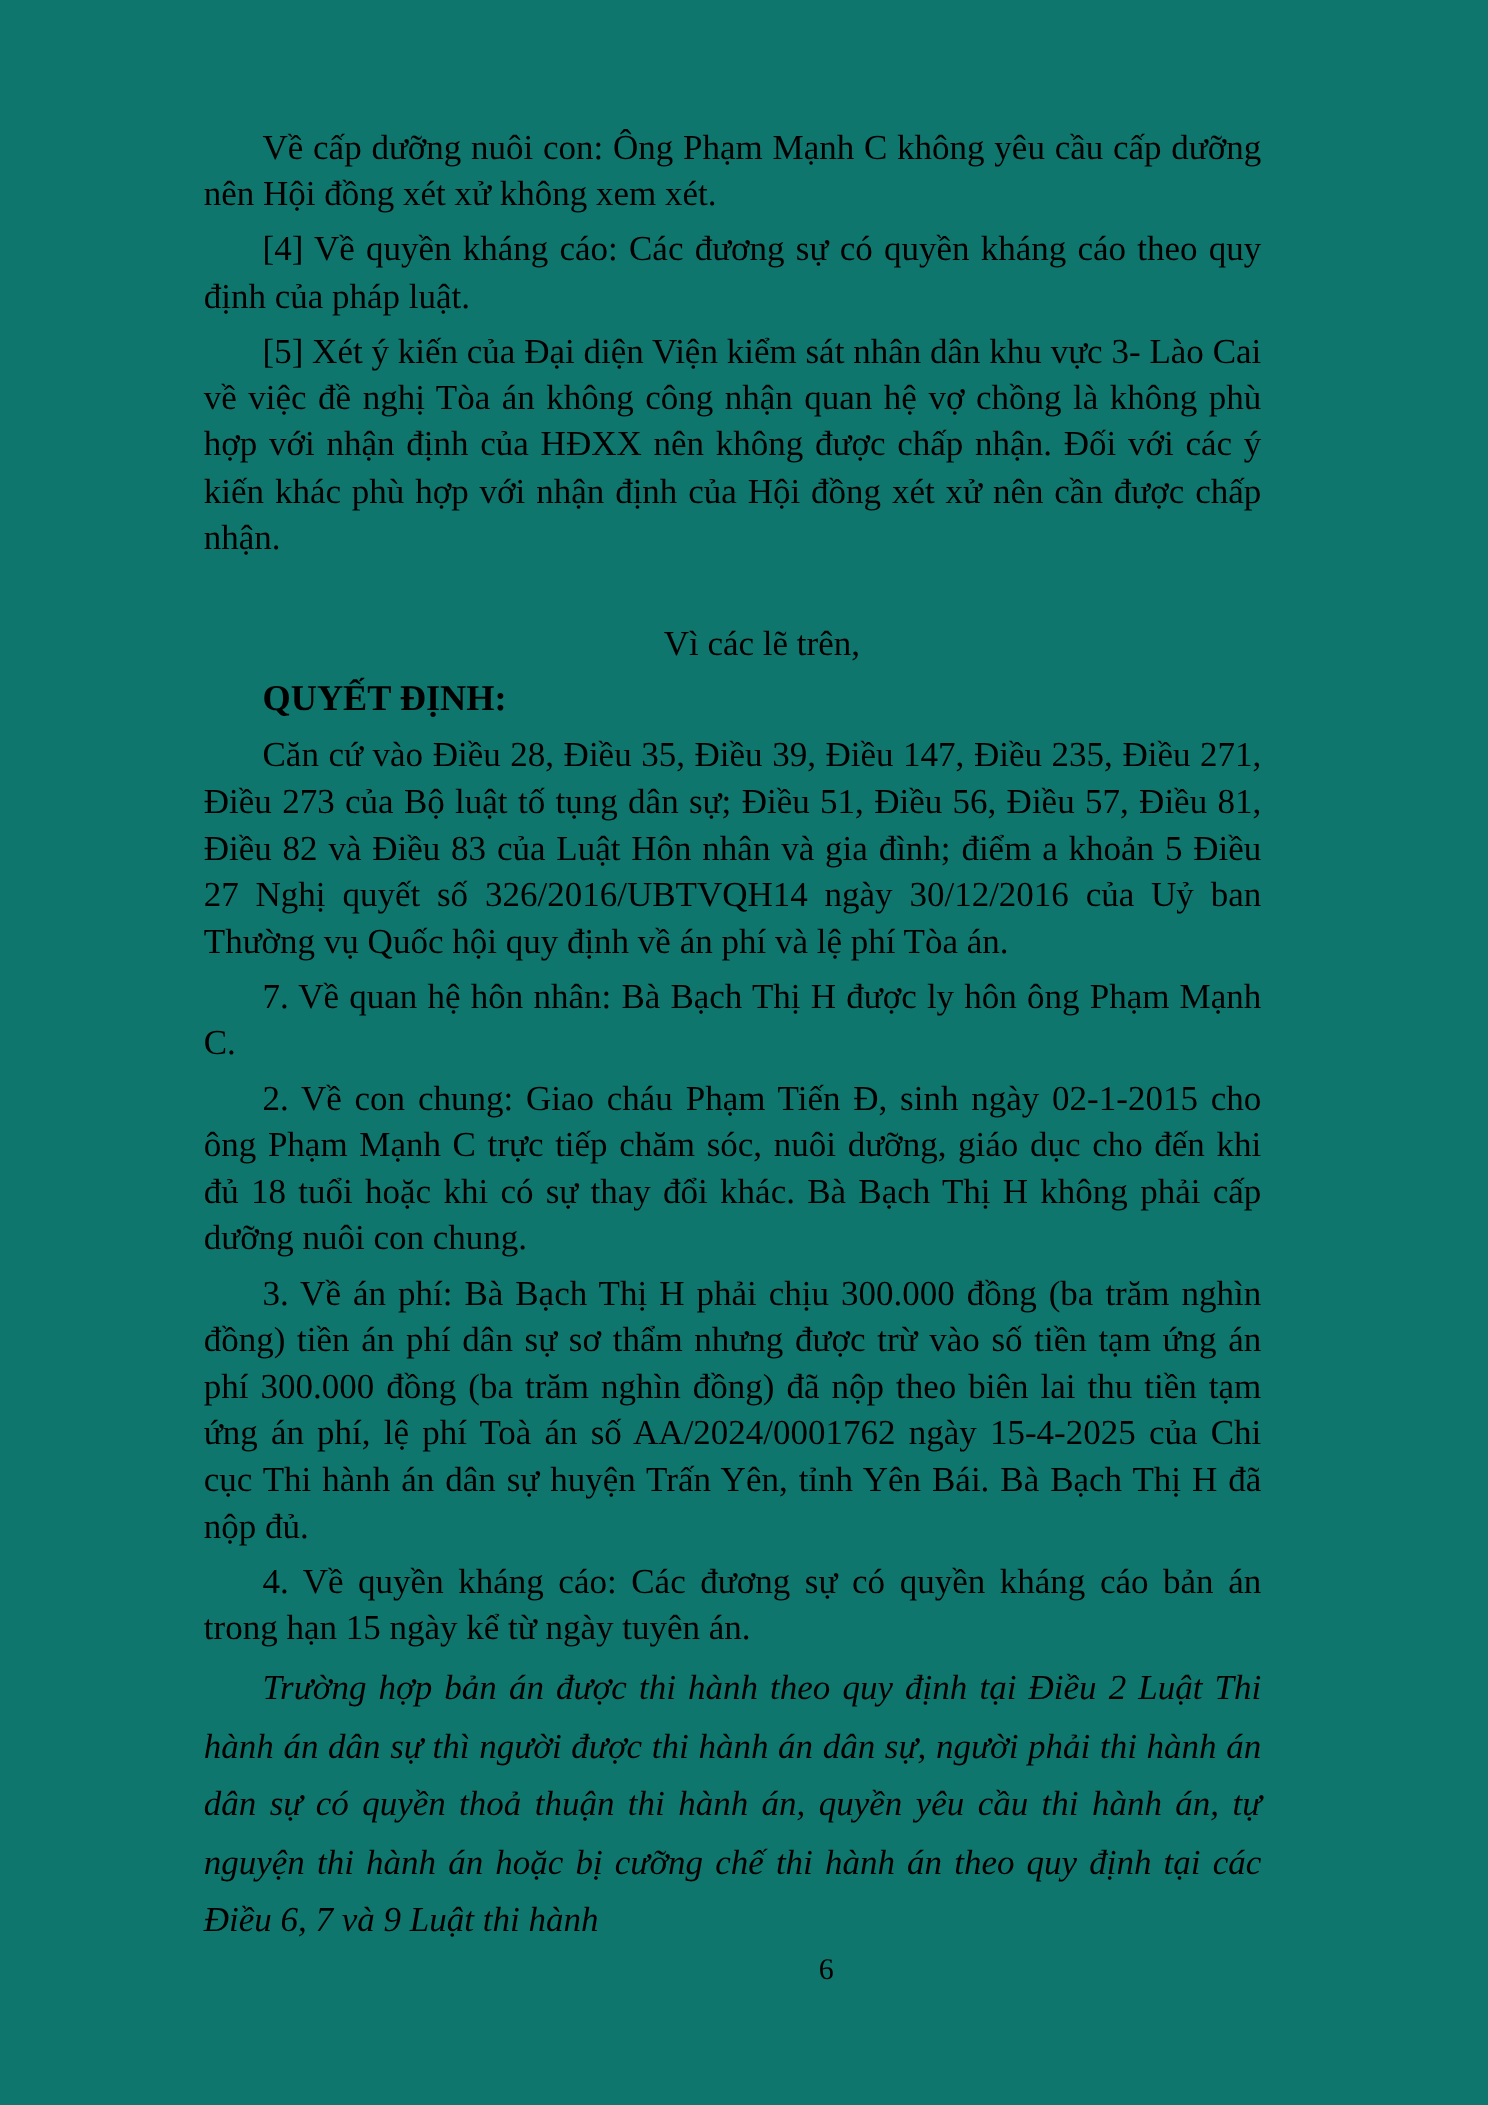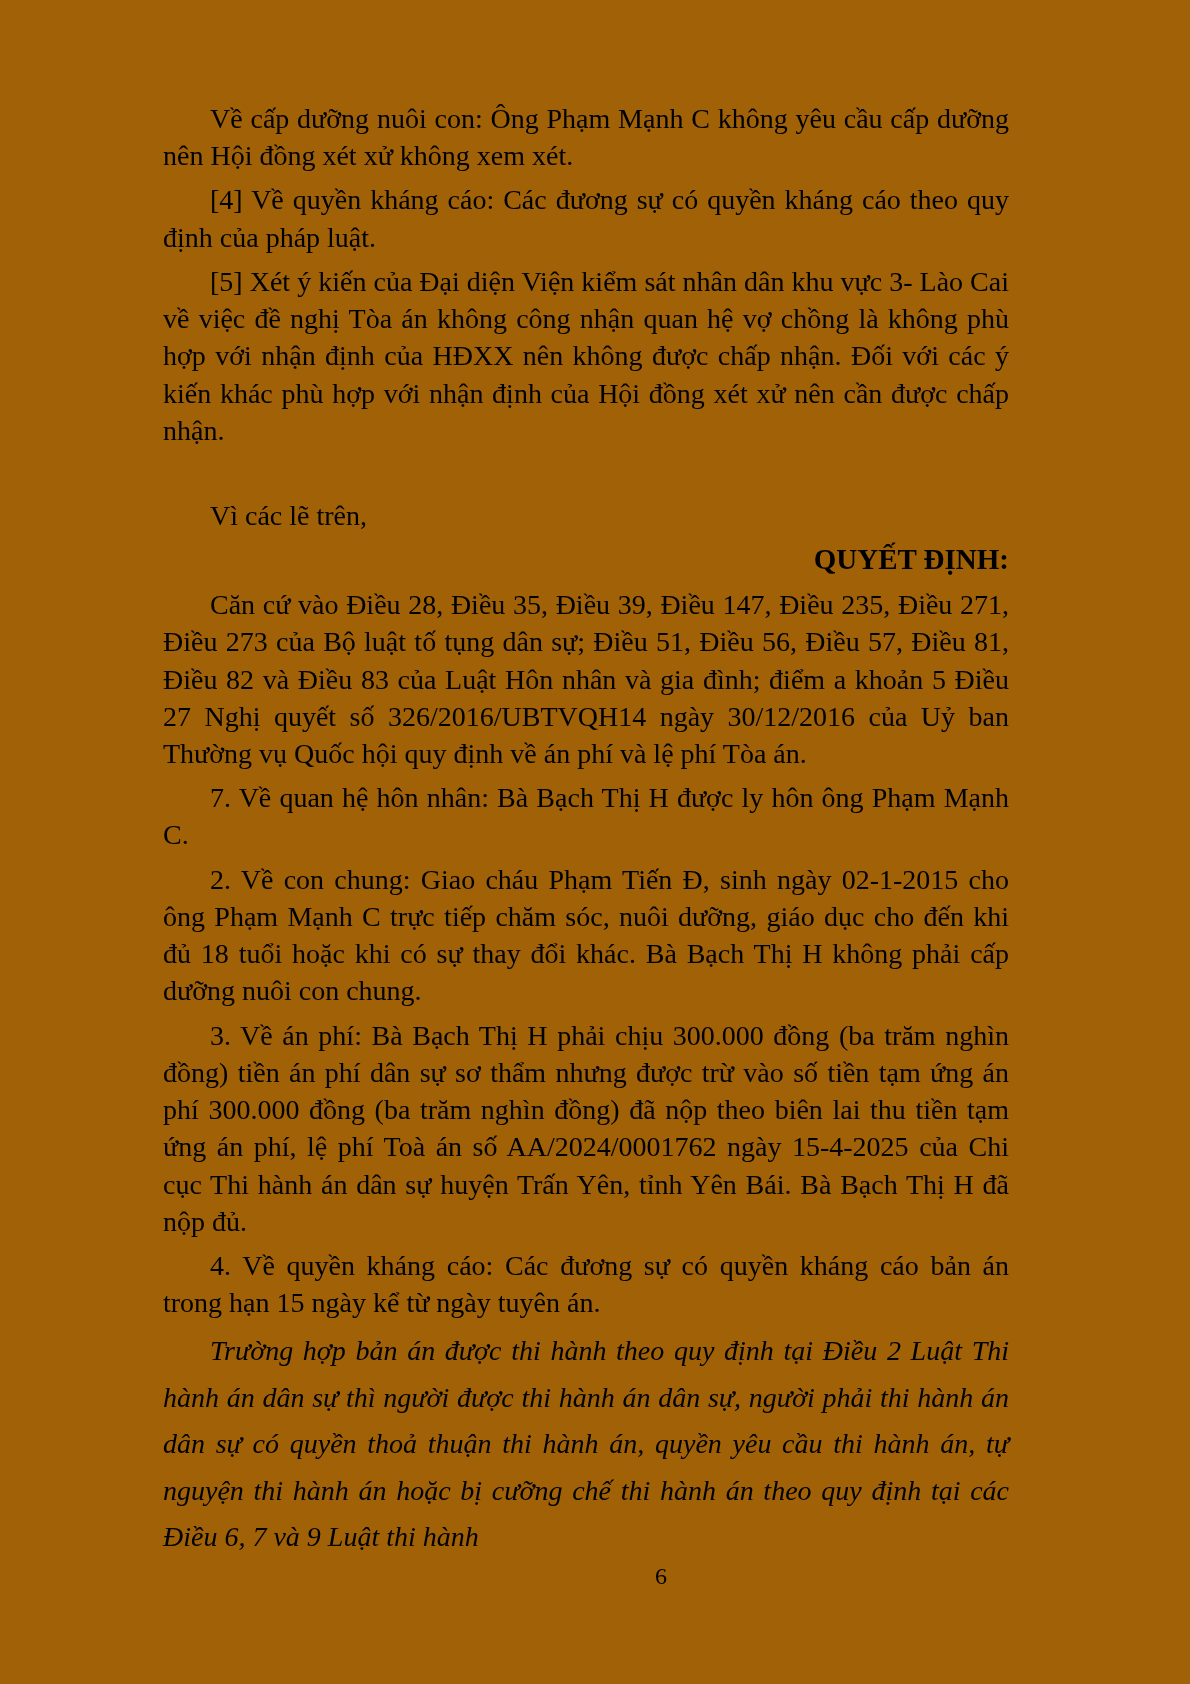--- a/index.html
+++ b/index.html
@@ -4,47 +4,47 @@
 <style>
   html, body {
     margin: 0;
     padding: 0;
     background: #ffffff;
   }
   .page {
     position: relative;
     width: 1190px;
     height: 1684px;
-    background: #a16207;
+    background: #0f766e;
     overflow: hidden;
     font-family: "Liberation Serif", "DejaVu Serif", serif;
     color: #000000;
   }
   .text-block {
     position: absolute;
     left: 163px;
     top: 100px;
     width: 846px;
     font-size: 28px;
     line-height: 1.33;
     text-align: justify;
   }
   .text-block p {
     margin: 0 0 7px 0;
     text-indent: 47px;
   }
   .text-block p.no-justify {
-    text-align: left;
+    text-align: center;
     margin-top: 48px;
   }
   .decision-heading {
     margin: 6px 0 9px 0;
     font-size: 29px;
     font-weight: bold;
-    text-align: right;
+    text-align: left;
     text-indent: 0;
     line-height: 1.3;
   }
   .italic-para {
     font-style: italic;
     line-height: 1.66;
     margin-top: 4px !important;
   }
   .page-number {
     position: absolute;

